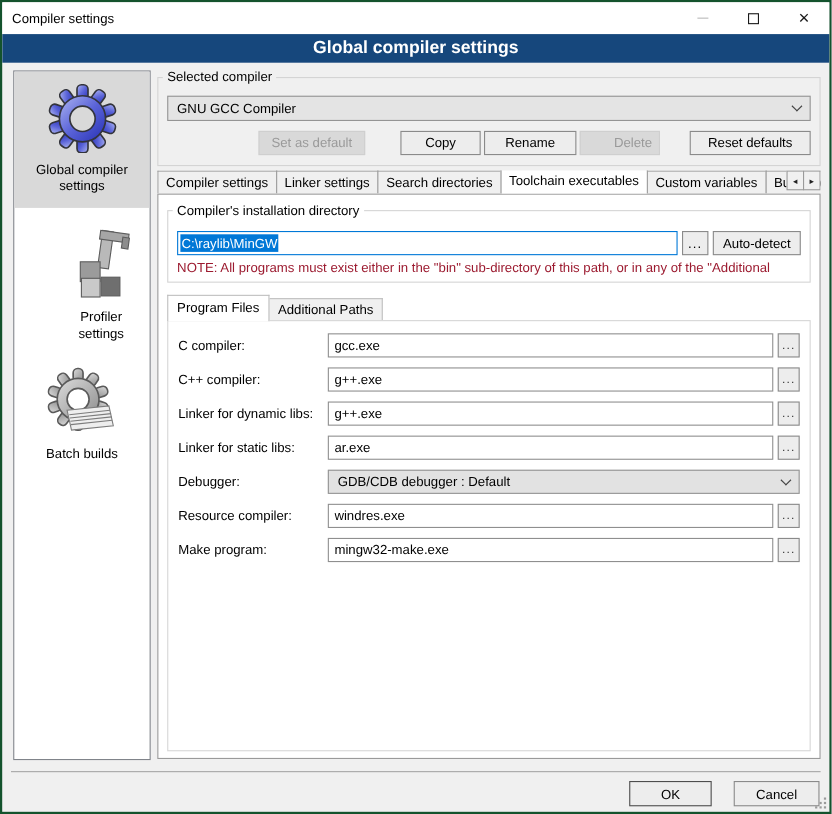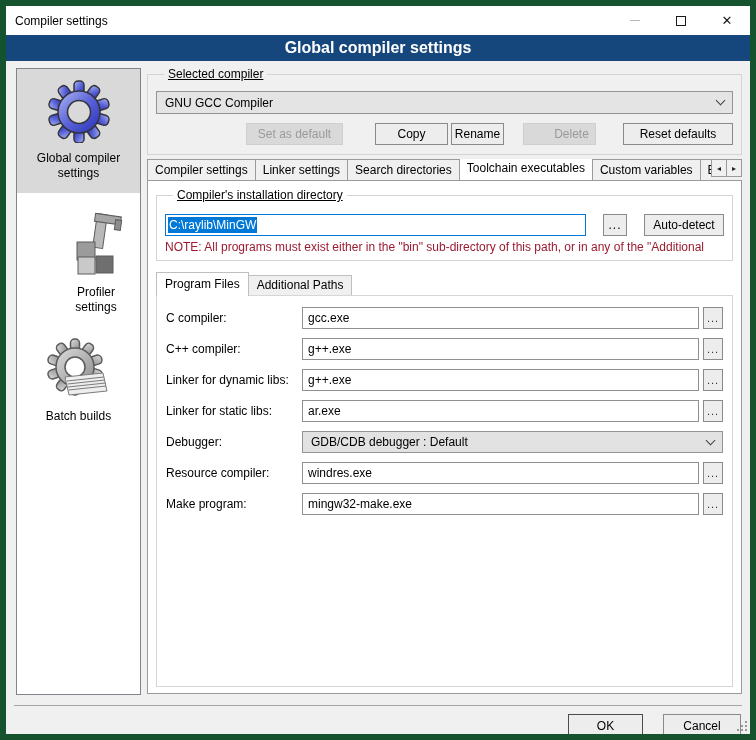--- a/index.html
+++ b/index.html
@@ -1,19 +1,19 @@
 <!DOCTYPE html>
 <html><head>
 <meta charset="utf-8">
 <style>
   html,body{margin:0;padding:0;background:#888;}
   *{box-sizing:border-box;}
   .window{
     position:relative;width:756px;height:740px;background:#f0f0f0;
-    border:6px solid #14532d;font-family:"Liberation Sans",sans-serif;
+    border:2px solid #14532d;font-family:"Liberation Sans",sans-serif;
     font-size:12px;color:#000;overflow:hidden;
   }
   
   .titlebar{height:29px;background:#ffffff;display:flex;align-items:center;}
   .titlebar .title{padding-left:9px;font-size:12px;color:#000;}
   .tb-buttons{margin-left:auto;display:flex;height:100%;}
   .tb-btn{width:46px;height:100%;display:flex;align-items:center;justify-content:center;cursor:default;}
   .min-glyph{width:10px;height:0;border-top:1px solid #b9b9b9;}
   .max-glyph{width:10px;height:10px;border:1px solid #191919;}
   .close-glyph{font-size:13px;line-height:13px;color:#191919;}
@@ -26,52 +26,52 @@
   .sidebar{width:125px;height:627px;background:#fff;border:1px solid #808archive0;border:1px solid #80848a;overflow:hidden;}
   .side-item{height:124px;display:flex;flex-direction:column;align-items:center;justify-content:flex-start;padding-top:9px;cursor:default;}
   .side-item.selected{background:#d9d9d9;}
   .side-item .icon-box{width:66px;height:66px;display:flex;align-items:center;justify-content:center;}
   .side-label{text-align:center;margin-top:7px;line-height:15px;padding:0 4px;}
   .side-item.gap-top{margin-top:10px;margin-left:35px;}
   
   .main{flex:1;display:flex;flex-direction:column;min-width:0;}
   
   .groupbox{position:relative;border:1px solid #d4d4d4;}
-  .gb-label{position:absolute;top:-8px;left:16px;padding:0 4px;line-height:14px;text-decoration:underline;}
+  .gb-label{position:absolute;top:-8px;left:4px;padding:0 4px;line-height:14px;}
   .gb-on-gray{background:#f0f0f0;}
   .gb-on-white{background:#ffffff;}
   .group-compiler{margin-top:6px;padding:16px 8px 9px 8px;}
   
   .combo{height:23px;border:1px solid #949494;background:#e4e4e4;display:flex;align-items:center;padding:0 8px;cursor:default;}
   .combo .combo-text{flex:1;overflow:hidden;white-space:nowrap;}
   .chev{width:7px;height:7px;border-right:1px solid #444;border-bottom:1px solid #444;transform:rotate(45deg);margin-top:-4px;flex:none;}
   
   .btn{height:22px;background:#ededed;border:1px solid #8a8a8a;font-family:inherit;
     font-size:12px;color:#000;display:flex;align-items:center;justify-content:center;cursor:default;white-space:nowrap;}
   .btn.disabled{background:#d9d9d9;border-color:#cfcfcf;color:#9a9a9a;}
   .compiler-btn-row{display:flex;justify-content:flex-end;align-items:center;margin-top:9px;}
   .w-setdef{width:97px;margin-right:32px;}
   .w-copy{width:73px;margin-right:3px;}
-  .w-rename{width:53px;margin-right:19px;}
+  .w-rename{width:84px;margin-right:3px;}
   .w-delete{width:73px;margin-right:27px;padding-left:30px;}
   .w-reset{width:110px;}
   
   .tabstrip{display:flex;align-items:flex-end;height:25px;margin-top:4px;position:relative;padding-right:36px;overflow:hidden;}
   .tab{height:21px;line-height:20px;padding:0 7px;background:#f0f0f0;border:1px solid #9a9a9a;
     border-bottom:none;white-space:nowrap;cursor:default;flex:none;}
   .tab + .tab{margin-left:-1px;}
   .tab.active{height:25px;line-height:23px;background:#fff;position:relative;z-index:3;margin-bottom:-1px;}
   .tab-arrows{position:absolute;right:0;bottom:3px;display:flex;z-index:4;}
   .arrow-btn{width:16px;height:18px;background:#f0f0f0;border:1px solid #9a9a9a;display:flex;
     align-items:center;justify-content:center;font-size:8px;color:#222;cursor:default;}
   .arrow-btn + .arrow-btn{margin-left:-1px;}
   
   .tabpage{border:1px solid #9a9a9a;background:#fff;height:514px;padding:12px 8px 8px 8px;position:relative;z-index:1;}
   .group-install{padding:18px 8px 6px 8px;margin-top:2px;}
-  .dir-row{display:flex;gap:17px;align-items:flex-end;}
+  .dir-row{display:flex;gap:4px;align-items:flex-end;}
   .dir-input{flex:1;height:22px;border:1px solid #0078d7;background:#fff;display:flex;align-items:center;padding:0 2px;overflow:hidden;}
   .dir-sel{background:#0078d7;color:#fff;padding:1px 1px;white-space:nowrap;}
   .browse-btn{width:24px;flex:none;letter-spacing:1px;}
   .autodetect-btn{width:80px;flex:none;}
   .note{margin-top:4px;color:#9c1b30;white-space:nowrap;overflow:hidden;}
   
   .subtabstrip{display:flex;align-items:flex-end;height:24px;margin-top:10px;position:relative;}
   .subtab{height:20px;line-height:19px;padding:0 8px;background:#f0f0f0;border:1px solid #bfbfbf;border-bottom:none;white-space:nowrap;cursor:default;}
   .subtab + .subtab{margin-left:-1px;}
   .subtab.active{height:24px;line-height:23px;background:#fff;position:relative;z-index:3;margin-bottom:-1px;}

